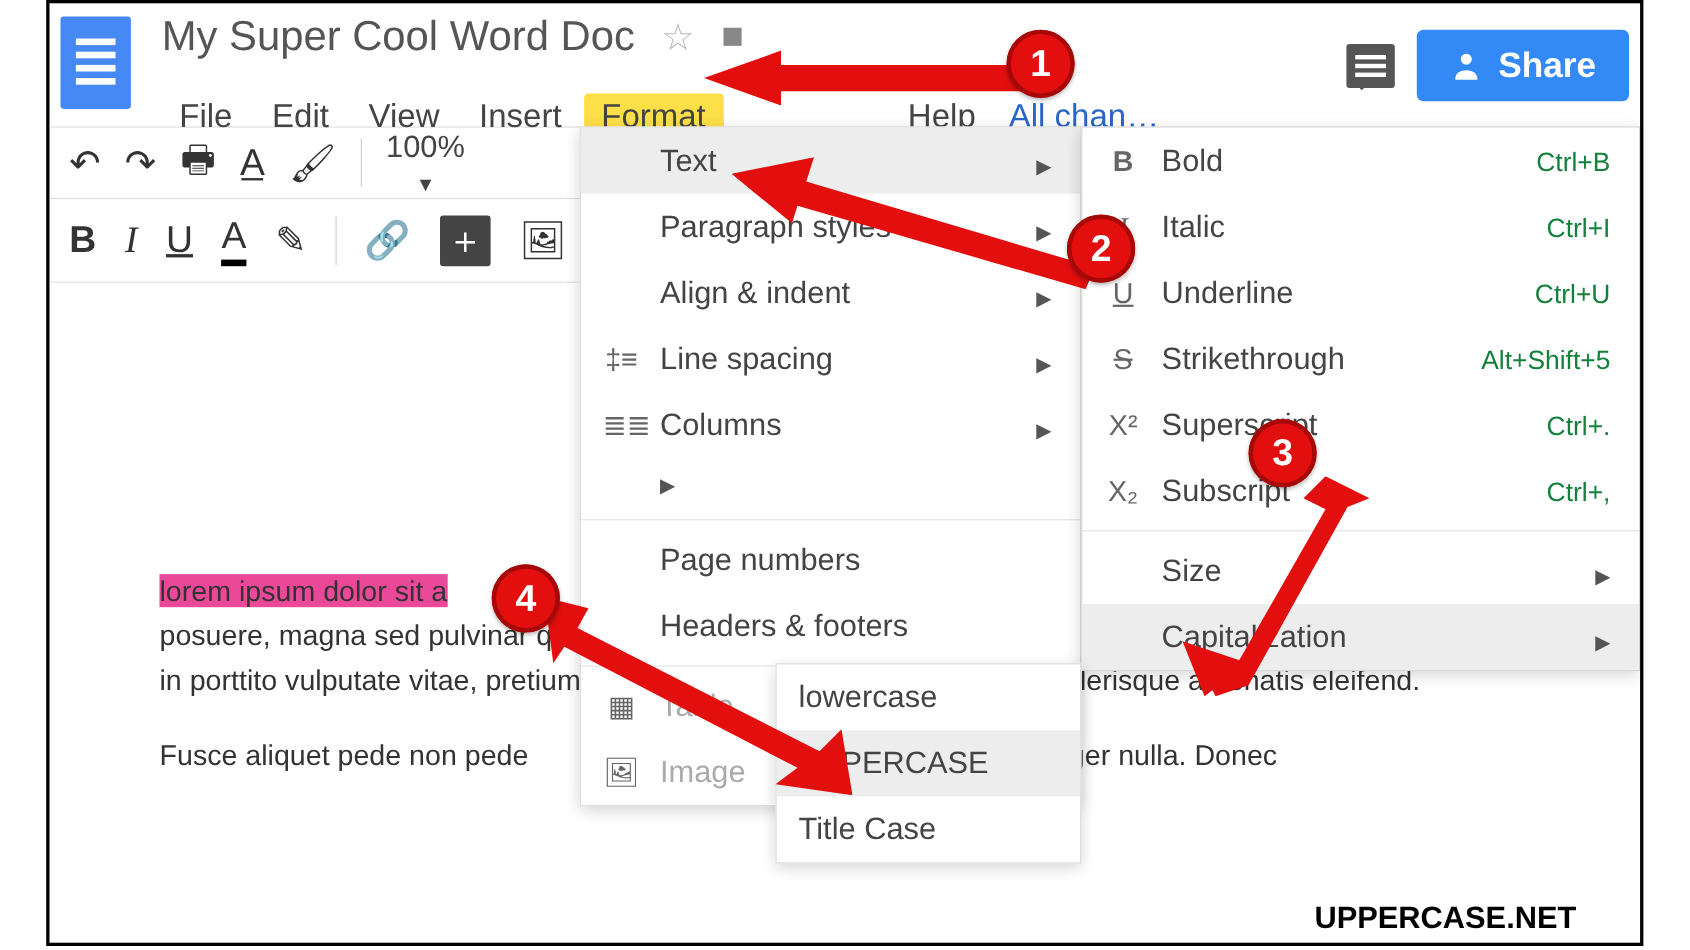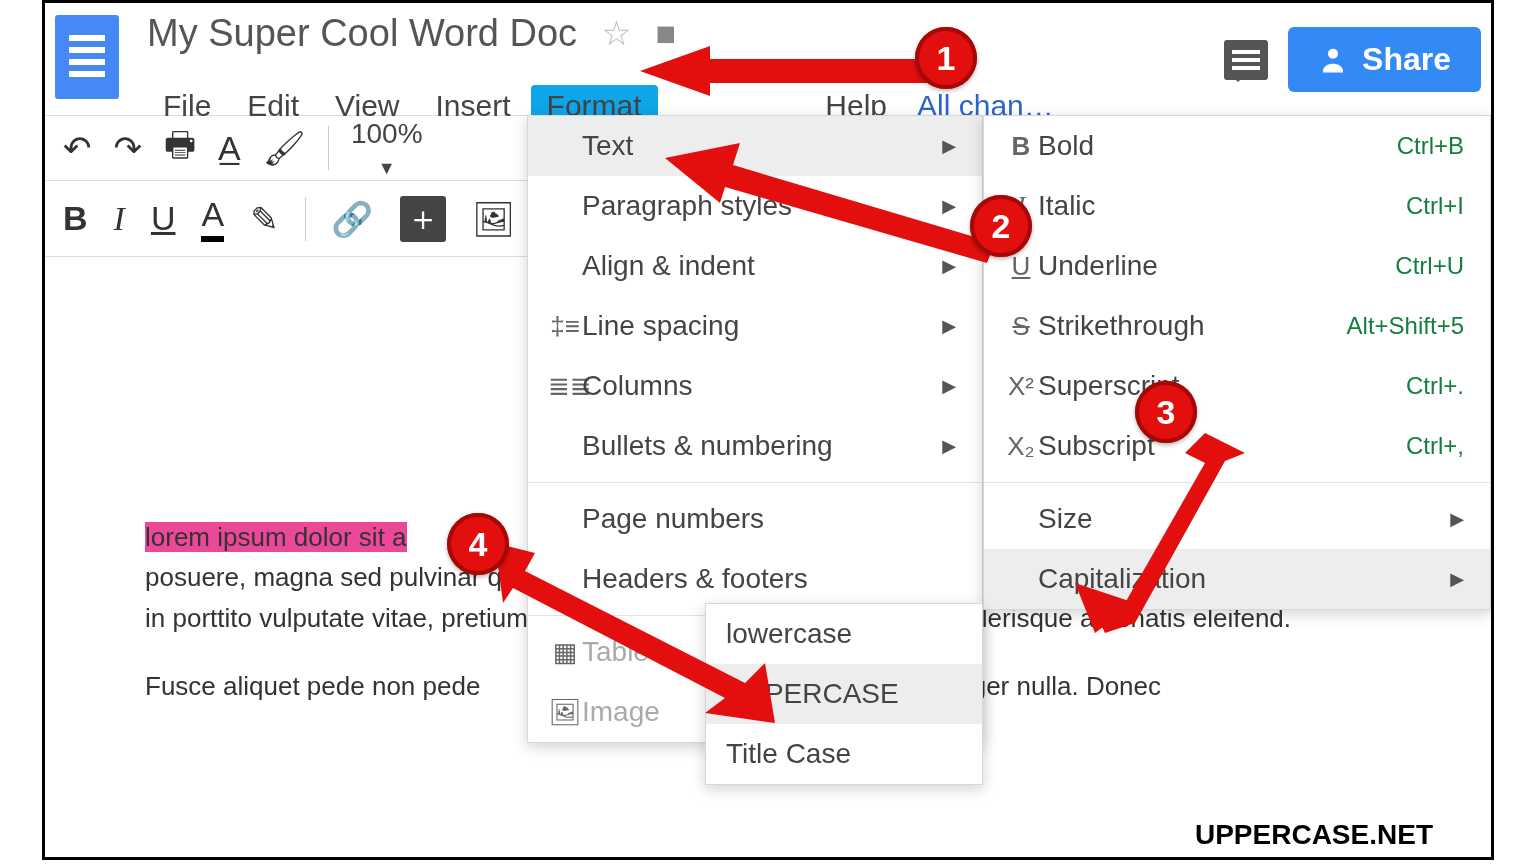--- a/index.html
+++ b/index.html
@@ -58,21 +58,21 @@
     gap: 4px;
     font-size: 30px;
     color: #444;
     margin-top: 28px;
   }
   .menubar .mitem {
     padding: 4px 16px;
     border-radius: 4px;
   }
   .menubar .mitem.active {
-    background: #0ea5e9;
+    background: #fde047;
   }
   .allchan { color: #2a66c9; text-decoration: underline; font-size: 30px; padding:4px 10px;}
   .right-controls {
     display: flex;
     align-items: center;
     gap: 20px;
     margin-top: 18px;
   }
   .comment-icon {
     width: 44px; height: 40px;
@@ -142,22 +142,23 @@
   .menu{
     position:absolute;
     background:#fff;
     border:1px solid #d7d7d7;
     box-shadow:0 4px 14px rgba(0,0,0,.18);
     font-size:28px;
     color:#444;
   }
   .menu .row{
     display:flex;
-    align-items:center;
+    align-items:flex-end;
     padding:14px 26px 14px 20px;
+    gap:18px;
     white-space:nowrap;
   }
   .menu .row.hover{background:#ededed;}
   .menu .row .lbl{flex:1;}
   .menu .row .arrow{font-size:18px;color:#555;}
   .menu .row .ico{width:34px;text-align:center;color:#666;font-size:26px;}
   .menu hr{border:none;border-top:1px solid #e2e2e2;margin:6px 0;}
   .menu .sc{color:#15803d;font-size:24px;}
   #format-menu{left:482px;top:112px;width:456px;}
   #text-menu{left:938px;top:112px;width:508px;}
@@ -283,21 +284,20 @@
         <span class="lbl">Line spacing</span>
         <span class="arrow">▶</span>
     </div>
     <div class="row">
       <span class="ico">≣≣</span>
         <span class="lbl">Columns</span>
         <span class="arrow">▶</span>
     </div>
     <div class="row">
       <span class="ico"></span>
-        <span class="lbl">Bullets &amp; numbering</span>
         <span class="arrow">▶</span>
     </div>
     <hr>
     <div class="row">
       <span class="ico"></span>
         <span class="lbl">Page numbers</span>
     </div>
     <div class="row">
       <span class="ico"></span>
         <span class="lbl">Headers &amp; footers</span>

